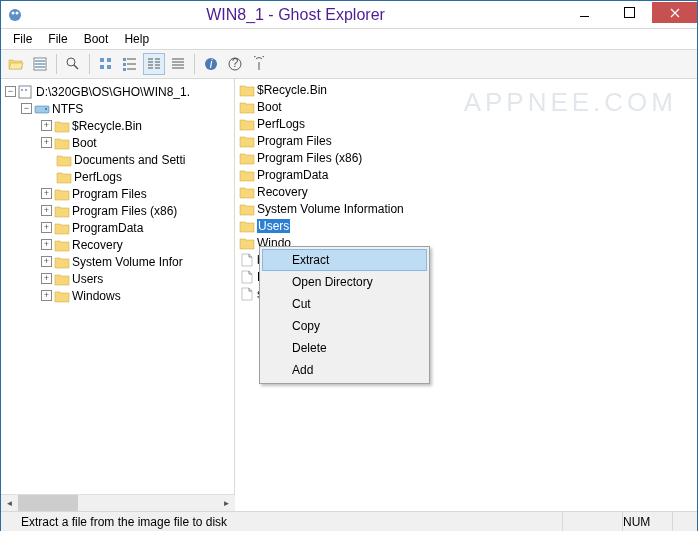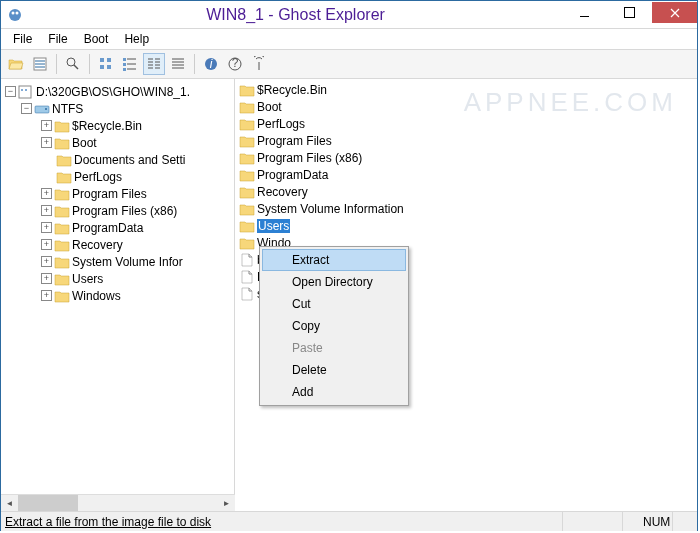--- a/index.html
+++ b/index.html
@@ -34,28 +34,28 @@
 .list { flex: 1; padding: 2px; overflow: hidden; position: relative; }
 .list-item { display: flex; align-items: center; height: 17px; cursor: default; padding-left: 2px; }
 .list-item.selected .list-label { background: #2c80d3; color: #fff; padding: 0 1px; }
 .list-icon { width: 16px; height: 14px; margin-right: 2px; flex-shrink: 0; }
 .list-label { white-space: nowrap; }
 
 .tree-scroll { position: absolute; bottom: 0; left: 0; width: 234px; height: 17px; background: #f0f0f0; border-top: 1px solid #ddd; display: flex; }
 .tree-scroll-thumb { width: 60px; height: 100%; background: #cdcdcd; }
 .tree-scroll-btn { width: 17px; height: 17px; display: flex; align-items: center; justify-content: center; font-size: 8px; color: #555; }
 
-.contextmenu { position: absolute; left: 258px; top: 245px; width: 150px; background: #f0f0f0; border: 1px solid #a0a0a0; box-shadow: 2px 2px 3px rgba(0,0,0,0.25); padding: 2px; }
+.contextmenu { position: absolute; left: 258px; top: 245px; width: 171px; background: #f0f0f0; border: 1px solid #a0a0a0; box-shadow: 2px 2px 3px rgba(0,0,0,0.25); padding: 2px; }
 .contextmenu-item { height: 22px; display: flex; align-items: center; padding-left: 30px; cursor: default; }
 .contextmenu-item.hover { background: #bfdcf5; border: 1px solid #8ab8e0; padding-left: 29px; height: 22px; }
 .contextmenu-item.disabled { color: #888; }
 
 .statusbar { height: 20px; border-top: 1px solid #d8d8d8; display: flex; align-items: center; background: #f0f0f0; }
-.statusbar-text { flex: 1; padding-left: 4px; text-decoration: underline; }
-.statusbar-cell { width: 50px; border-left: 1px solid #d8d8d8; height: 100%; display: flex; align-items: center; padding-left: 20px; }
+.statusbar-text { flex: 1; padding-left: 20px; }
+.statusbar-cell { width: 50px; border-left: 1px solid #d8d8d8; height: 100%; display: flex; align-items: center; padding-left: 0; }
 
 .watermark { position: absolute; right: 20px; top: 86px; font-size: 26px; font-weight: 300; letter-spacing: 4px; color: rgba(150,170,190,0.28); pointer-events: none; font-family: Arial, sans-serif; }
 
 .folder-icon { fill: #f7d77a; stroke: #c8a030; stroke-width: 0.5; }
 .folder-open-icon { fill: #f7d77a; stroke: #c8a030; stroke-width: 0.5; }
 .drive-icon { fill: #9fcae8; stroke: #2c6aa0; stroke-width: 0.5; }
 .file-icon { fill: #fff; stroke: #888; stroke-width: 0.5; }
 </style>
 </head>
 <body>
@@ -349,21 +349,20 @@
         </div>
     </div>
   </div>
 
   <div class="contextmenu">
     <div id="ctx-items">
         <div class="contextmenu-item hover">Extract</div>
         <div class="contextmenu-item">Open Directory</div>
         <div class="contextmenu-item">Cut</div>
         <div class="contextmenu-item">Copy</div>
-        <div class="contextmenu-item disabled">Paste</div>
         <div class="contextmenu-item">Delete</div>
         <div class="contextmenu-item">Add</div>
       </div>
   </div>
 
   <div class="statusbar">
     <div class="statusbar-text">Extract a file from the image file to disk</div>
     <div class="statusbar-cell" style="width:60px"></div>
     <div class="statusbar-cell">NUM</div>
     <div class="statusbar-cell" style="width:25px"></div>

